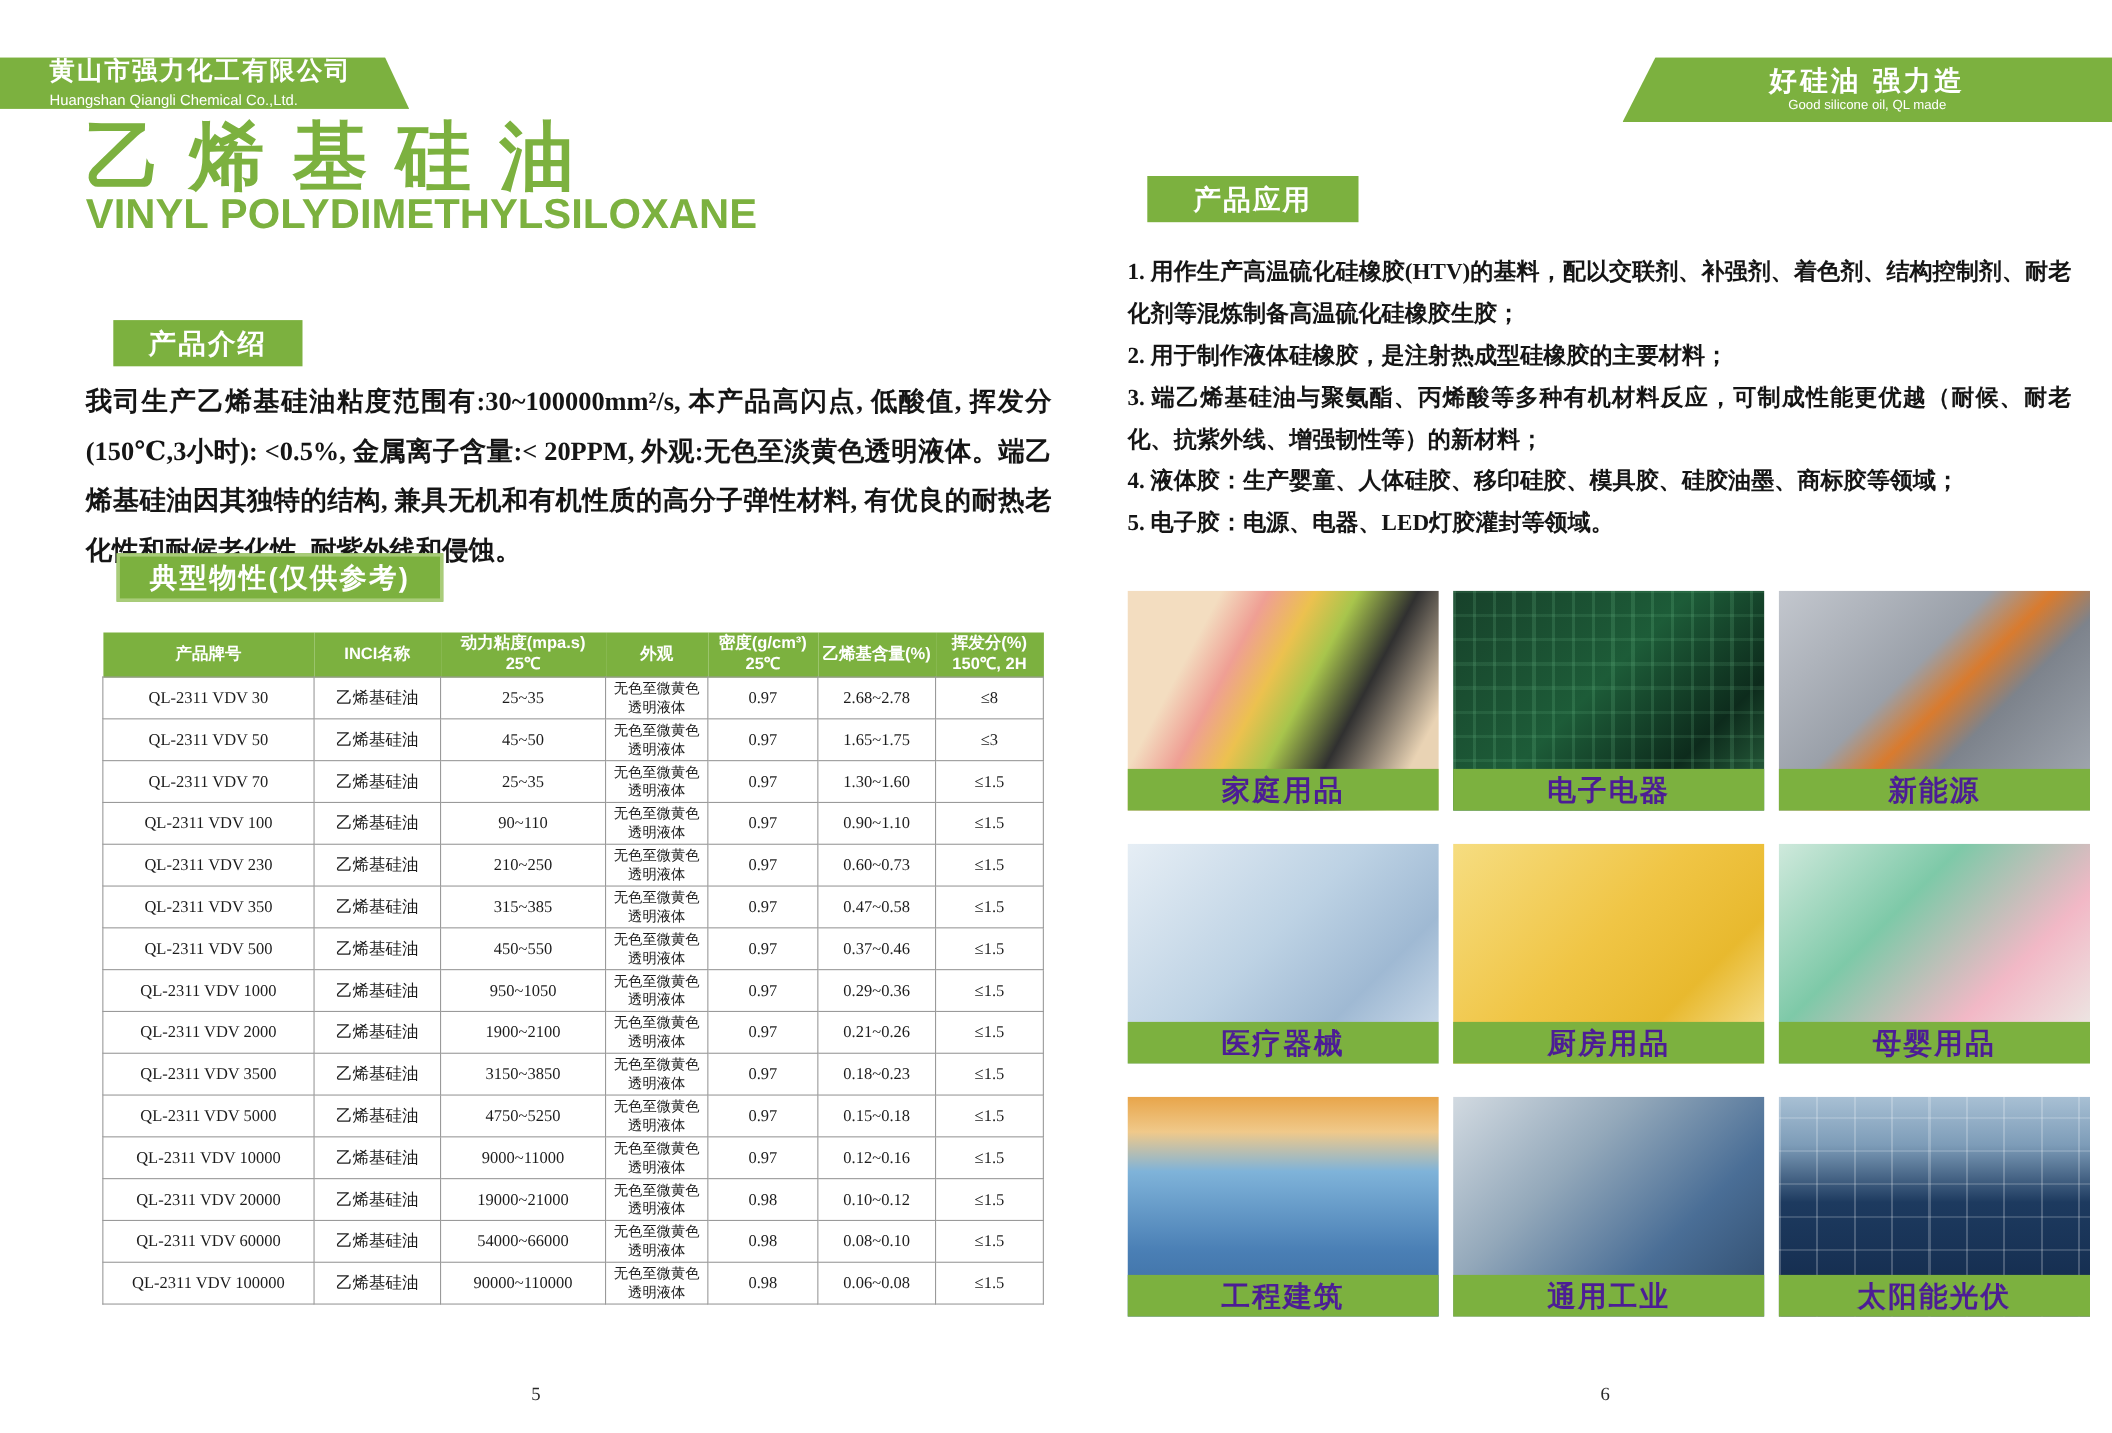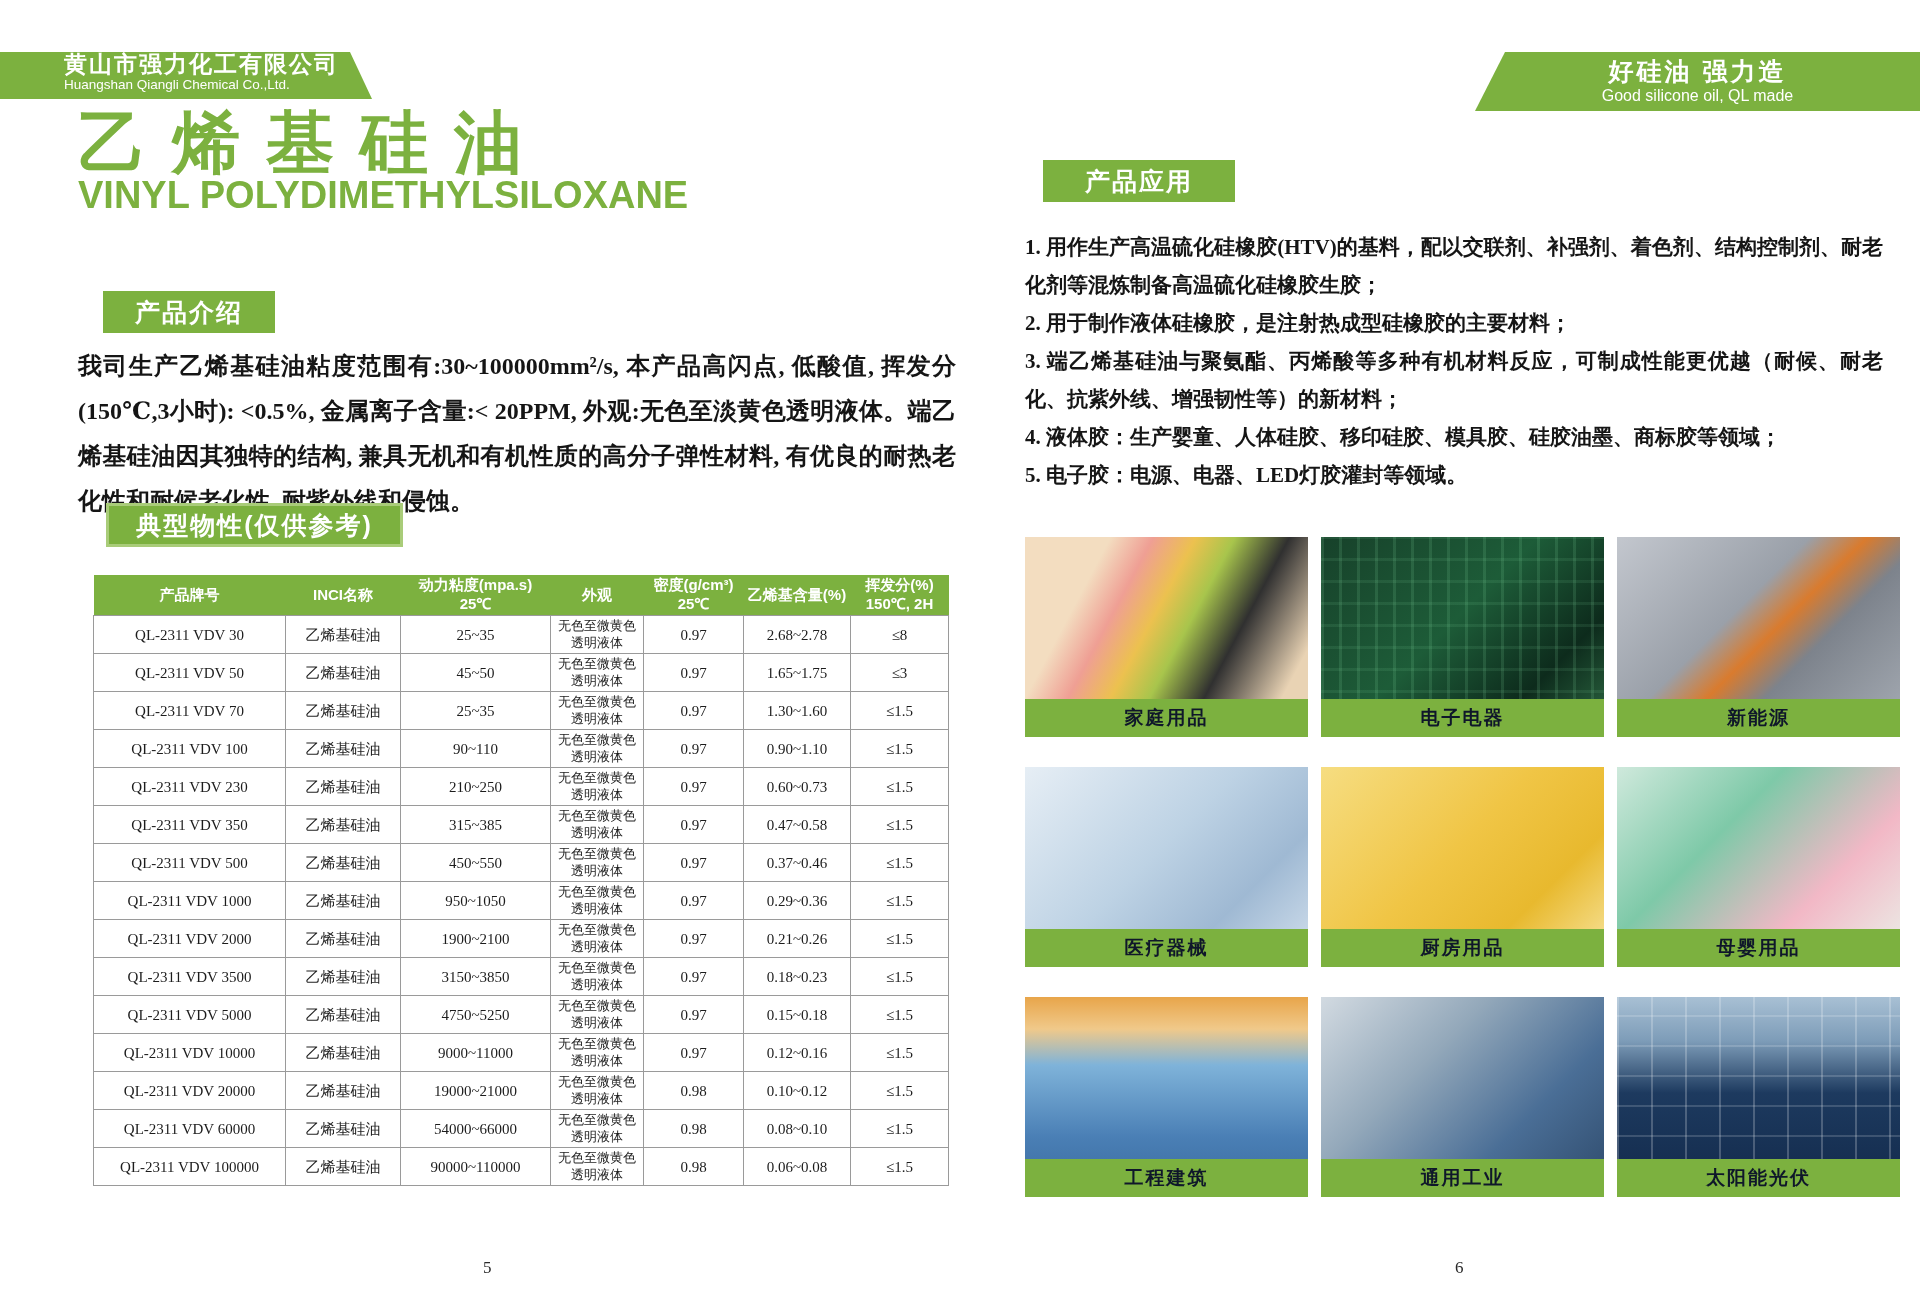--- a/index.html
+++ b/index.html
@@ -3,28 +3,28 @@
 <meta charset="utf-8">
 <style>
   :root{ --green:#7cb13f; --green-light:#a9cc79; --ink:#151515; }
   html,body{margin:0;padding:0;background:#ffffff;}
   #page{position:relative;width:1920px;height:1303px;background:#fff;overflow:hidden;
         font-family:"Liberation Sans",sans-serif;}
 
   
   .banner-left{position:absolute;left:0;top:52px;width:372px;height:47px;background:var(--green);
     clip-path:polygon(0 0,350px 0,100% 100%,0 100%);
-    color:#fff;display:flex;flex-direction:column;justify-content:flex-start;padding-left:64px;box-sizing:border-box;}
+    color:#fff;display:flex;flex-direction:column;justify-content:space-between;padding-left:45px;box-sizing:border-box;}
   .banner-left .cn{font-size:23px;font-weight:bold;letter-spacing:2px;line-height:1.1;}
   .banner-left .en{font-size:13.5px;line-height:1.2;}
   .banner-right{position:absolute;left:1475px;top:52px;width:445px;height:59px;background:var(--green);
     clip-path:polygon(30px 0,100% 0,100% 100%,0 100%);
     color:#fff;display:flex;flex-direction:column;justify-content:center;align-items:center;}
   .banner-right .cn{font-size:25px;font-weight:bold;letter-spacing:3px;line-height:1.1;}
-  .banner-right .en{font-size:16px;line-height:1.2;}
+  .banner-right .en{font-size:12px;line-height:1.2;}
 
   
   .title-cn{position:absolute;left:78px;top:108px;color:var(--green);
     font-size:68px;font-weight:bold;letter-spacing:26px;line-height:1;white-space:nowrap;}
   .title-en{position:absolute;left:78px;top:176px;color:var(--green);
     font-size:38px;font-weight:bold;letter-spacing:0px;line-height:1;white-space:nowrap;}
 
   .section-label{position:absolute;background:var(--green);color:#fff;
     display:flex;align-items:center;justify-content:center;
     font-size:25px;font-weight:bold;letter-spacing:2px;box-sizing:border-box;margin-left:18px;}
@@ -49,22 +49,22 @@
   .apps-list{position:absolute;left:1025px;top:228px;width:858px;
     font-family:"Liberation Serif","DejaVu Serif",serif;font-weight:bold;
     font-size:21px;line-height:38px;color:var(--ink);text-align:justify;}
   .apps-list p{margin:0;}
 
   .gallery{position:absolute;left:1025px;top:537px;width:875px;
     display:grid;grid-template-columns:repeat(3,283px);grid-auto-rows:200px;gap:30px 13px;}
   .cell{position:relative;overflow:hidden;}
   .photo{position:absolute;inset:0;}
   .caption{position:absolute;left:0;right:0;bottom:0;height:38px;background:var(--green);
-    color:#0f172a;display:flex;align-items:center;justify-content:center;
-    font-size:19px;font-weight:bold;letter-spacing:2px;}
+    color:#4c1d95;display:flex;align-items:center;justify-content:center;
+    font-size:26px;font-weight:bold;letter-spacing:2px;}
 
   
   .ph-home-products{background:linear-gradient(118deg,#f3ddc0 0%,#f3ddc0 22%,#ef9f94 33%,#ecc14f 44%,#a8c54c 54%,#303030 68%,#e9d3b4 88%);}
   .ph-electronics{background:
      repeating-linear-gradient(90deg,rgba(140,230,170,.14) 0 3px,transparent 3px 18px),
      repeating-linear-gradient(0deg,rgba(140,230,170,.10) 0 3px,transparent 3px 22px),
      linear-gradient(135deg,#17412a 0%,#1d5c38 45%,#0d2b1c 75%,#2e6b44 100%);}
   .ph-new-energy{background:linear-gradient(135deg,#c3c7ce 0%,#9aa0a9 40%,#d97b2e 52%,#7d838c 64%,#a7adb5 100%);}
   .ph-medical-devices{background:linear-gradient(135deg,#e6eef5 0%,#bdd2e4 45%,#9fb9d3 72%,#d4e1ee 100%);}
   .ph-baby-products{background:linear-gradient(135deg,#cfe9dc 0%,#7ec9a8 35%,#f2b8c6 68%,#eaf2ea 100%);}

